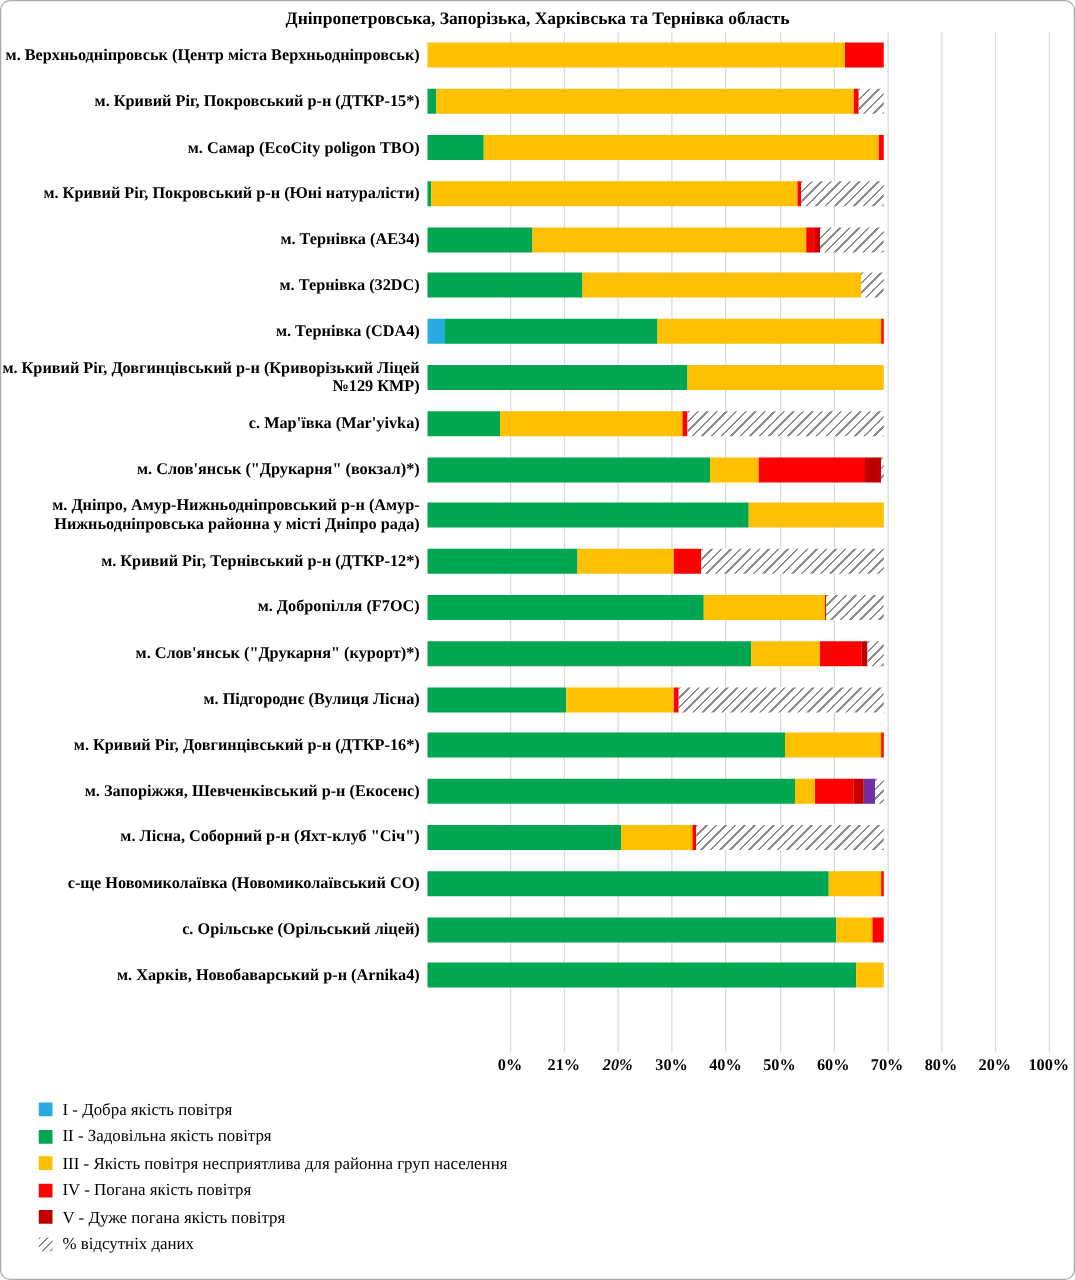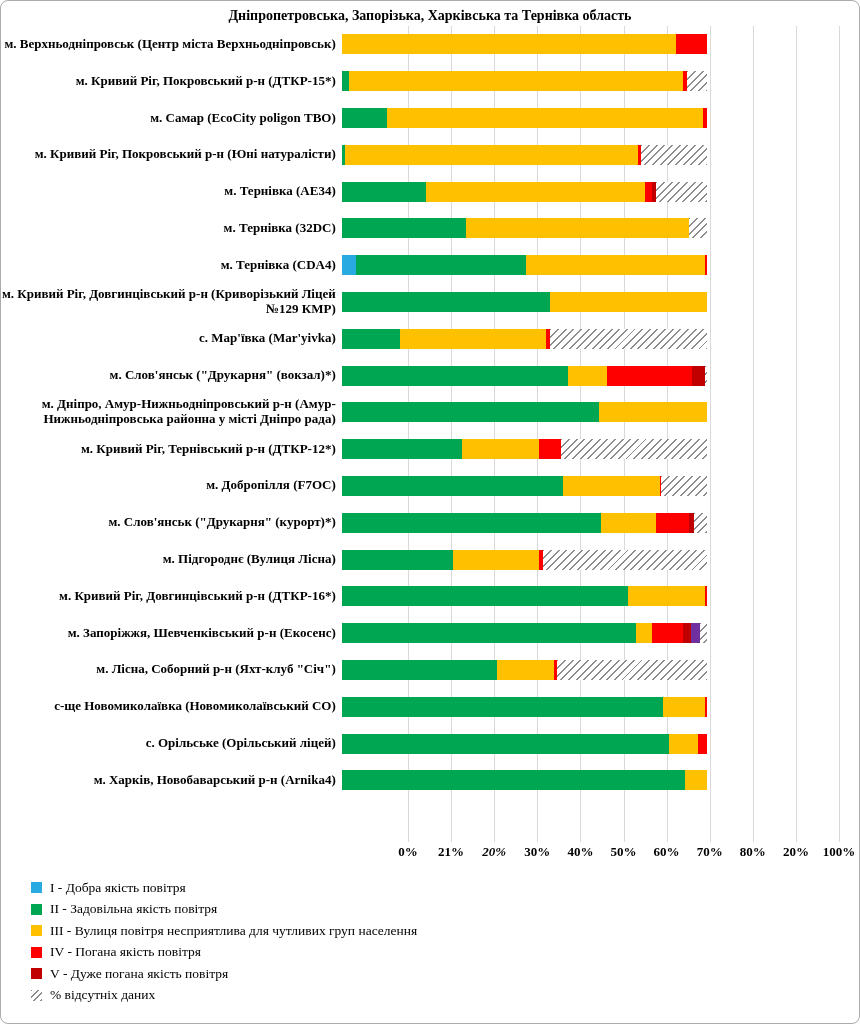--- a/index.html
+++ b/index.html
@@ -250,21 +250,21 @@
       <div class="legend-item">
         <span class="swatch" style="background: rgb(41, 171, 226);"></span>
         <span>I - Добра якість повітря</span>
       </div>
       <div class="legend-item">
         <span class="swatch" style="background: rgb(0, 166, 81);"></span>
         <span>II - Задовільна якість повітря</span>
       </div>
       <div class="legend-item">
         <span class="swatch" style="background: rgb(255, 192, 0);"></span>
-        <span>III - Вулиця повітря несприятлива для чутливих груп населення</span>
+        <span>III - Якість повітря несприятлива для районна груп населення</span>
       </div>
       <div class="legend-item">
         <span class="swatch" style="background: rgb(255, 0, 0);"></span>
         <span>IV - Погана якість повітря</span>
       </div>
       <div class="legend-item">
         <span class="swatch" style="background: rgb(192, 0, 0);"></span>
         <span>V - Дуже погана якість повітря</span>
       </div>
       <div class="legend-item">

